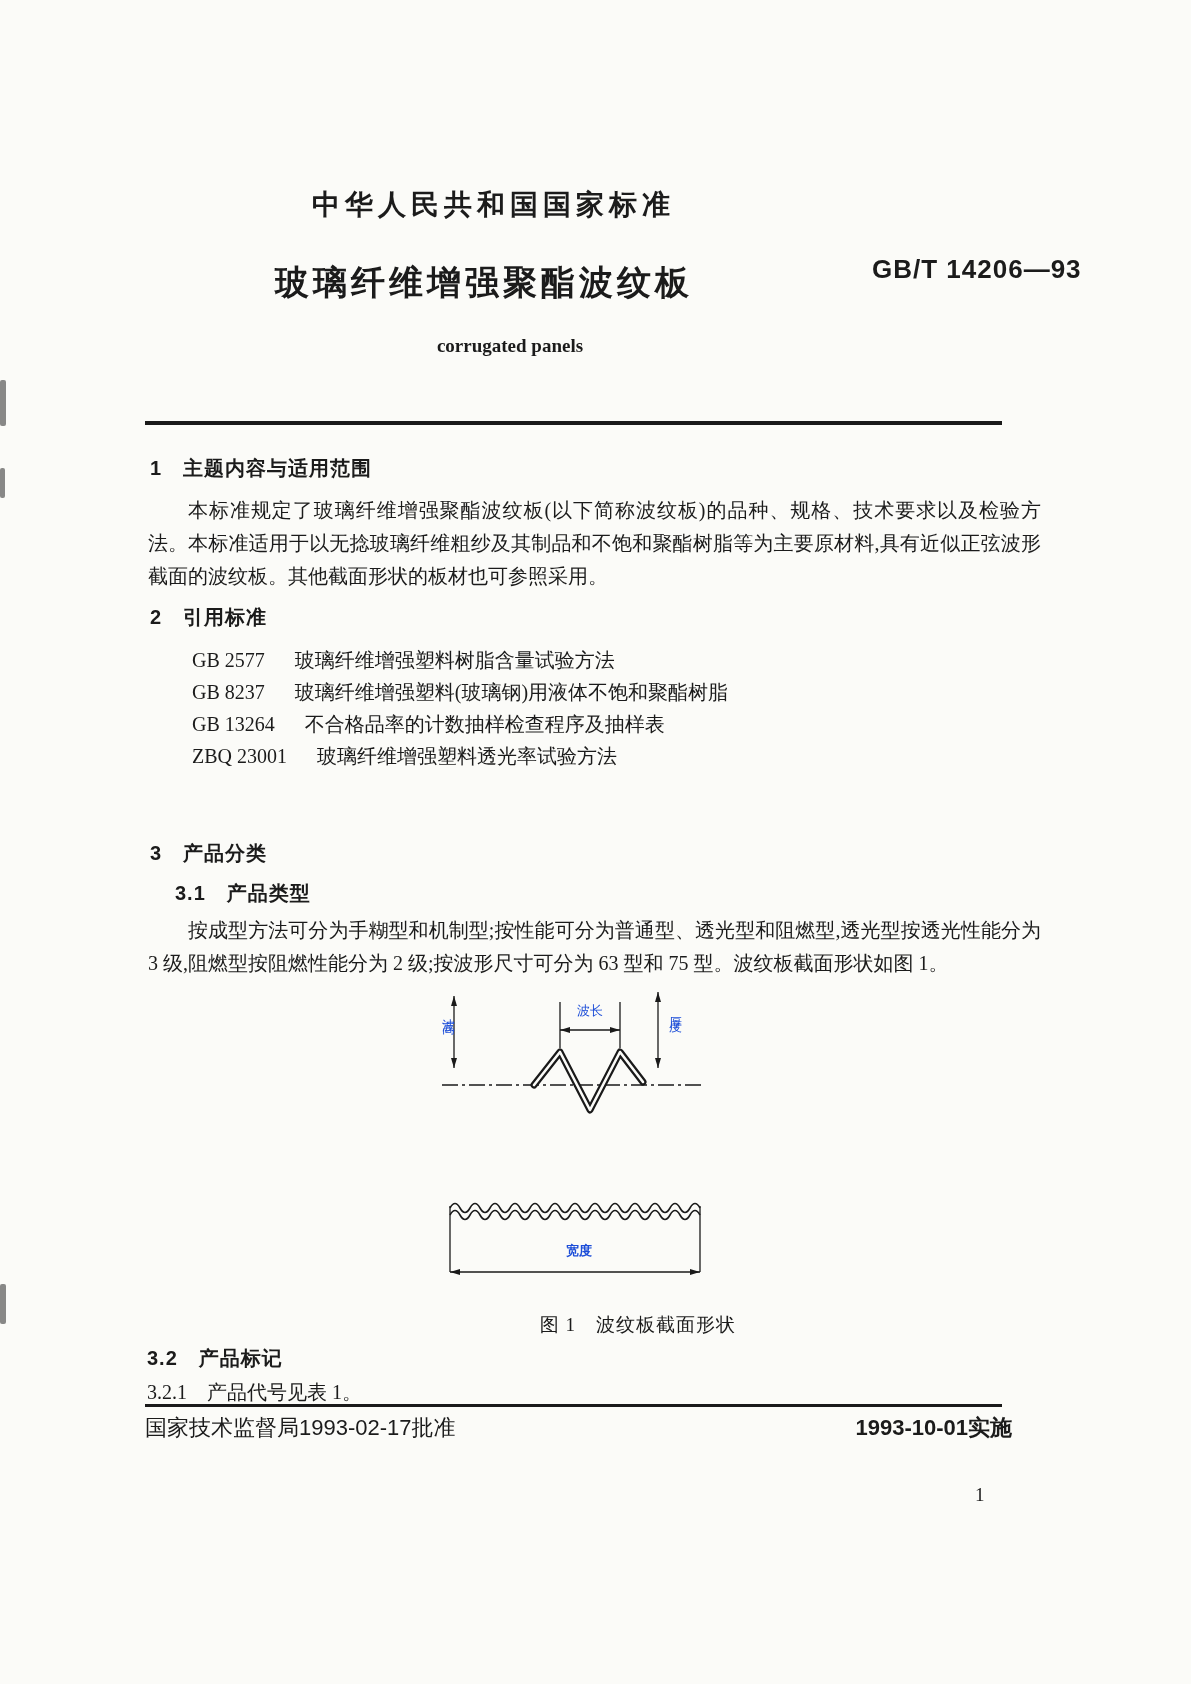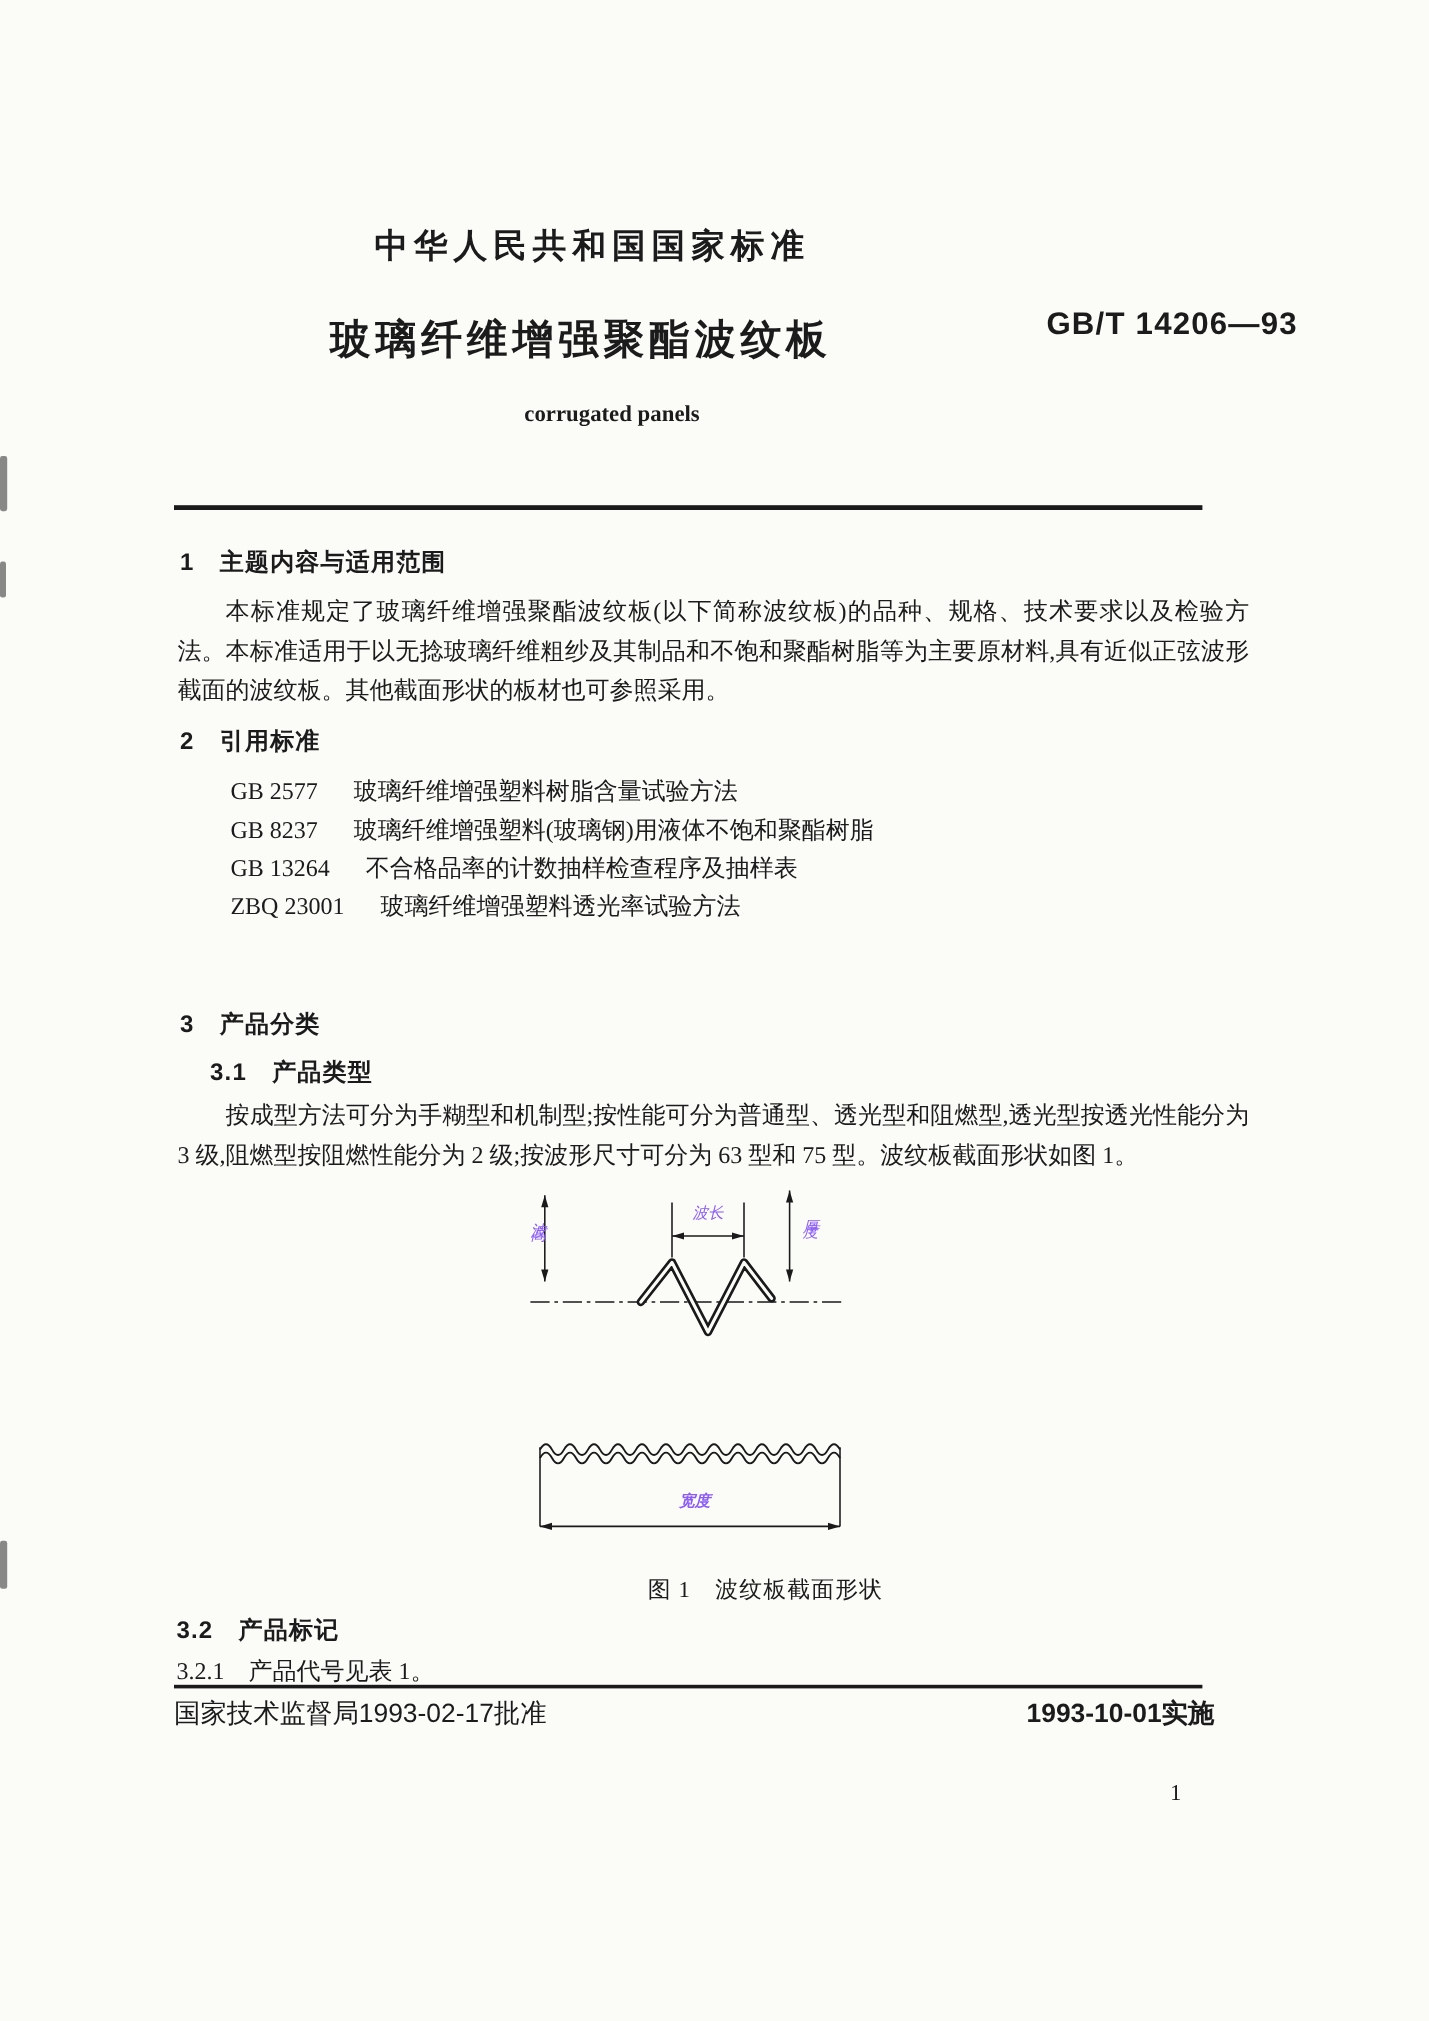--- a/index.html
+++ b/index.html
@@ -57,23 +57,22 @@
   .refs { left:192px; top:644px; font-size:20px; }
   .ref-line { height:32px; line-height:32px; white-space:nowrap; }
   .ref-code { display:inline-block; margin-right:30px; }
 
   .s321-line { left:147px; top:1379px; font-size:20px; }
 
   .fig { position:absolute; }
   .fig1 { left:438px; top:982px; width:270px; height:168px; }
   .fig2 { left:448px; top:1192px; width:262px; height:100px; }
   .fig-label {
-    position:absolute; font-size:13px; color:#8b5cf6;
+    position:absolute; font-size:13px; color:#1d4ed8;
     font-family:"Liberation Sans","DejaVu Sans",sans-serif;
-    font-style:italic;
   }
   .fig-label-h { text-align:center; }
   .fig-label-v {
     writing-mode:vertical-rl; text-orientation:upright; letter-spacing:2px;
   }
   .lbl-wavelength { left:110px; top:20px; width:84px; }
   .lbl-waveheight { left:1px;  top:26px; }
   .lbl-thickness  { left:228px; top:24px; }
   .lbl-width      { left:0; top:50px; width:100%; text-align:center; font-weight:bold; }
 

